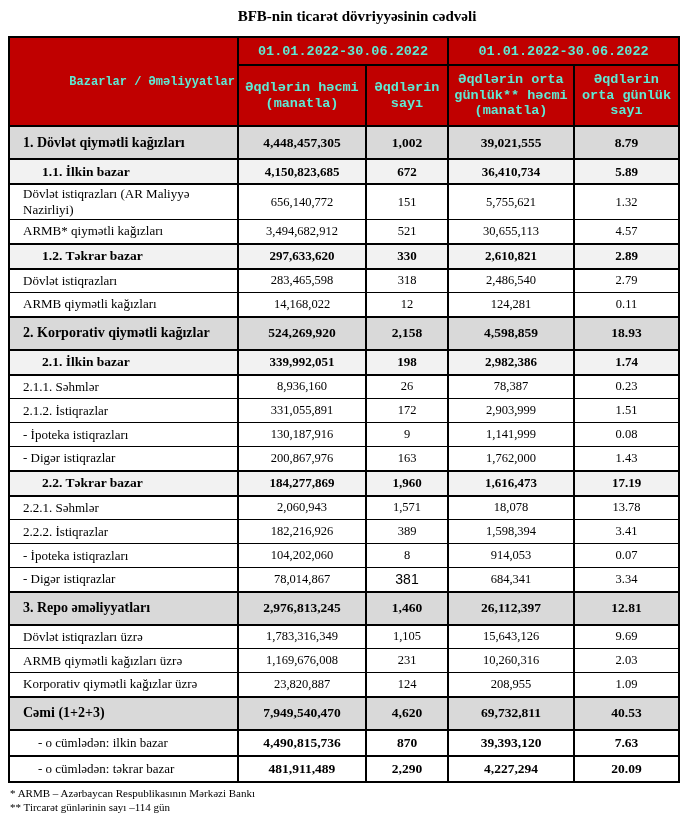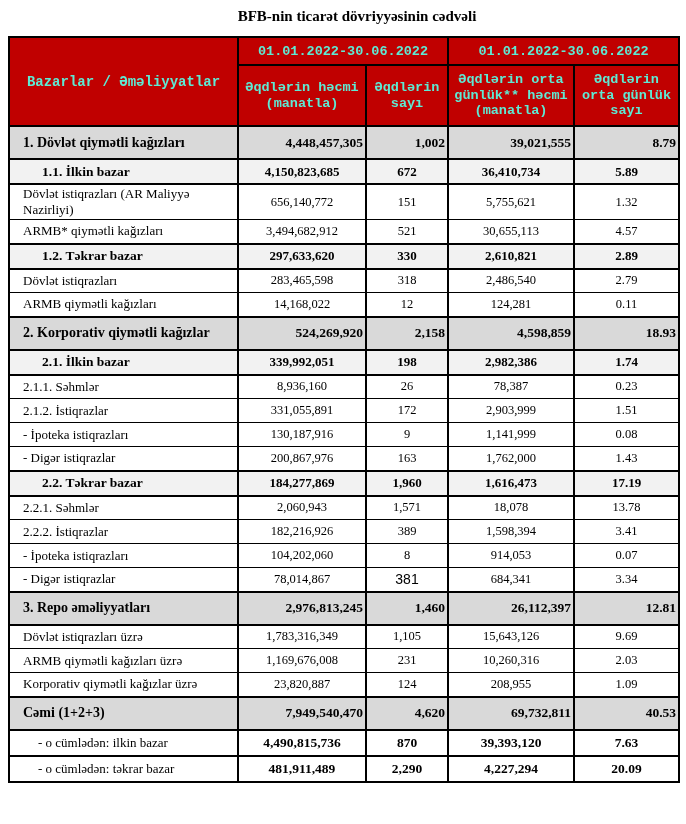--- a/index.html
+++ b/index.html
@@ -37,30 +37,30 @@
   }
   thead th {
     background: var(--red);
     color: #5eead4;
     font-weight: bold;
     text-align: center;
     vertical-align: middle;
     padding: 1px 2px;
     font-family: Liberation Mono, monospace;
   }
-  th.corner  { font-size: 14px; }
+  th.corner  { font-size: 12px; text-align: right; }
   th.period  { font-size: 13.5px; height: 28px; }
   th.colhdr  { font-size: 13.5px; height: 61px; line-height: 1.18; }
   tbody td { vertical-align: middle; padding: 1px 2px; }
   td.label { text-align: left; padding-left: 13px; font-size: 13px; }
   td.num   { text-align: center; font-size: 12.5px; }
   tr.normal td    { border-top-width: 1px; border-bottom-width: 1px; height: 24px; }
   tr.section td   { background: var(--gray); font-weight: bold; height: 33px; }
   tr.section td.label { font-size: 14px; }
-  tr.section td.num   { font-size: 13.5px; text-align: right; }
+  tr.section td.num   { font-size: 13.5px; }
   tr.subsection td { background: var(--lightgray); font-weight: bold; height: 25px; }
   tr.subsection td.label { padding-left: 32px; font-size: 13.5px; }
   tr.subsection td.num   { font-size: 13px; }
   tr.indent td.label { padding-left: 13px; }
   tr.totalsub td { height: 26px; }
   tr.totalsub td.label { padding-left: 28px; font-size: 13px; border-radius: 12px; }
   tr.totalsub td.num   { font-weight: bold; font-size: 13.5px; }
   td.sans {
     font-family: "Liberation Sans", "DejaVu Sans", sans-serif;
     font-size: 14px !important;
@@ -271,14 +271,18 @@
         <tr class="totalsub">
           <td class="label">- o cümlədən: təkrar bazar</td>
           <td class="num">481,911,489</td>
           <td class="num">2,290</td>
           <td class="num">4,227,294</td>
           <td class="num">20.09</td>
         </tr>
       </tbody>
   </table>
 
+  <div class="footnotes">
+    <div>* ARMB – Azərbaycan Respublikasının Mərkəzi Bankı</div>
+    <div>** Tircarət günlərinin sayı –114 gün</div>
+  </div>
 
 </div>
 
 </body></html>

